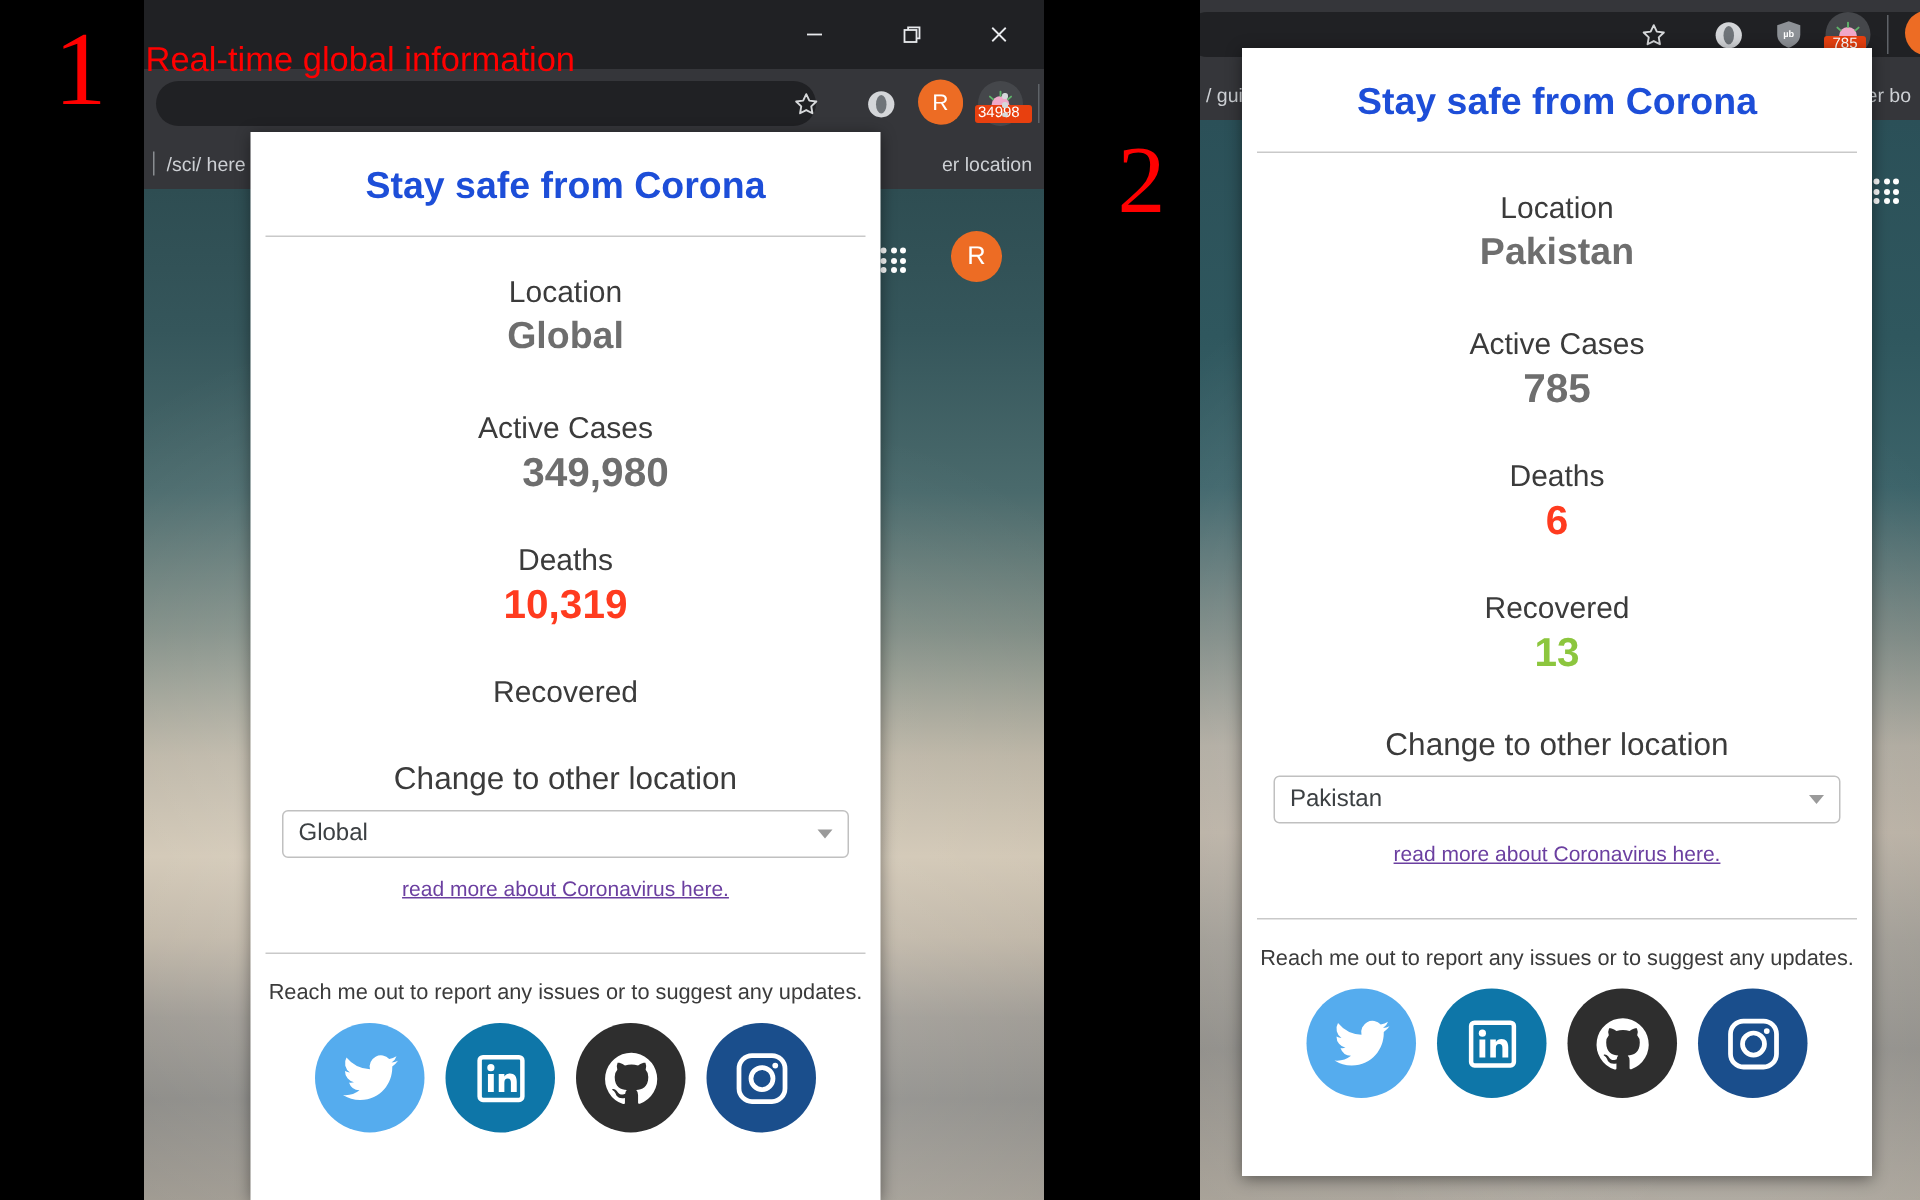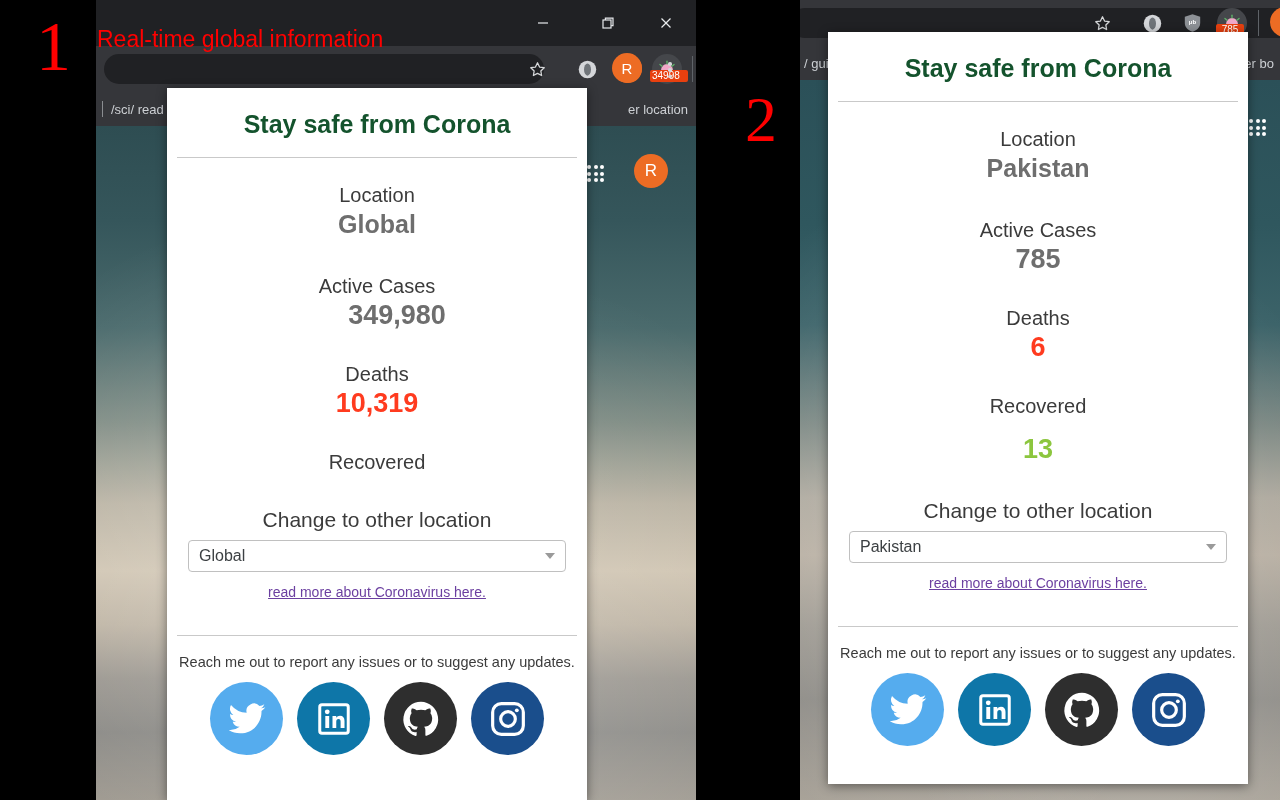--- a/index.html
+++ b/index.html
@@ -38,21 +38,21 @@
   .gridicon{position:absolute;width:20px;height:20px;display:grid;
             grid-template-columns:repeat(3,1fr);grid-template-rows:repeat(3,1fr);
             gap:2px;padding:1px;box-sizing:border-box;}
   .gridicon i{background:#fff;border-radius:50%;display:block;width:4px;height:4px;}
   .avatar{position:absolute;width:34px;height:34px;border-radius:50%;background:#ed6c24;
           color:#fff;font-size:17px;display:flex;align-items:center;justify-content:center;}
 
   
   .popup{position:absolute;background:#fff;box-shadow:0 2px 10px rgba(0,0,0,.45);
          font-family:"Liberation Sans", sans-serif;color:#3c4043;overflow:hidden;}
-  .popup .p-title{text-align:center;font-weight:bold;color:#14532d;}
+  .popup .p-title{text-align:center;font-weight:bold;color:#1d4ed8;}
   .popup hr.rule{border:none;border-top:1px solid #c9c9c9;margin:0;}
   .stat{text-align:center;}
   .stat .lab{color:#3b3b3b;}
   .stat .val{font-weight:bold;}
   .chg-lab{text-align:center;color:#3b3b3b;}
   .select{box-sizing:border-box;border:1px solid #c0c0c0;border-radius:4px;background:#fff;
           display:flex;align-items:center;justify-content:space-between;color:#3c4043;}
   .caret{width:0;height:0;border-left:5px solid transparent;border-right:5px solid transparent;
          border-top:6px solid #9a9a9a;}
   .readmore{display:block;text-align:center;color:#6b3fa0;text-decoration:underline;}
@@ -130,21 +130,21 @@
     </div>
     <div class="badge" style="left:554px;top:70px;width:34px;height:12px;">34998</div>
 
     <div style="position:absolute;left:596px;top:56px;width:1px;height:26px;background:#5f6368;"></div>
     <div class="avatar" style="left:518px;top:55px;width:28px;height:28px;font-size:15px;">R</div>
     <div class="ticon" style="left:556px;top:54px;">
     </div>
 
     <div class="bookmarks" style="top:92px;">
       <span style="display:inline-block;width:1px;height:16px;background:#8a8d91;margin:0 8px 0 6px;"></span>
-      <span class="bm-item">/sci/ read</span>
+      <span class="bm-item">/sci/ here</span>
       <span style="flex:1"></span>
       <span class="bm-item" style="margin-right:8px;">er location</span>
     </div>
 
     <div class="viewport" style="top:126px;">
       <div class="ntp"></div>
       <div class="gridicon" style="left:490px;top:38px;">
         <i></i>
           <i></i>
           <i></i>
@@ -308,21 +308,21 @@
       <div class="val" style="font-size:27px;color:#6e6e6e;margin-top:2px;">785</div>
     </div>
 
     <div class="stat" style="margin-top:32px;">
       <div class="lab" style="font-size:20px;">Deaths</div>
       <div class="val" style="font-size:27px;color:#ff3b1f;margin-top:2px;">6</div>
     </div>
 
     <div class="stat" style="margin-top:32px;">
       <div class="lab" style="font-size:20px;">Recovered</div>
-      <div class="val" style="font-size:27px;color:#8cc63e;margin-top:16px;">13</div>
+      <div class="val" style="font-size:27px;color:#8cc63e;margin-top:2px;">13</div>
     </div>
 
     <div class="chg-lab" style="font-size:21px;margin-top:34px;">Change to other location</div>
 
     <div class="select" style="margin:8px 21px 0;height:32px;padding:0 10px;font-size:16px;">
       <span>Pakistan</span>
       <span class="caret"></span>
     </div>
 
     <a class="readmore" href="#" style="font-size:14px;margin-top:12px;">read more about Coronavirus here.</a>

